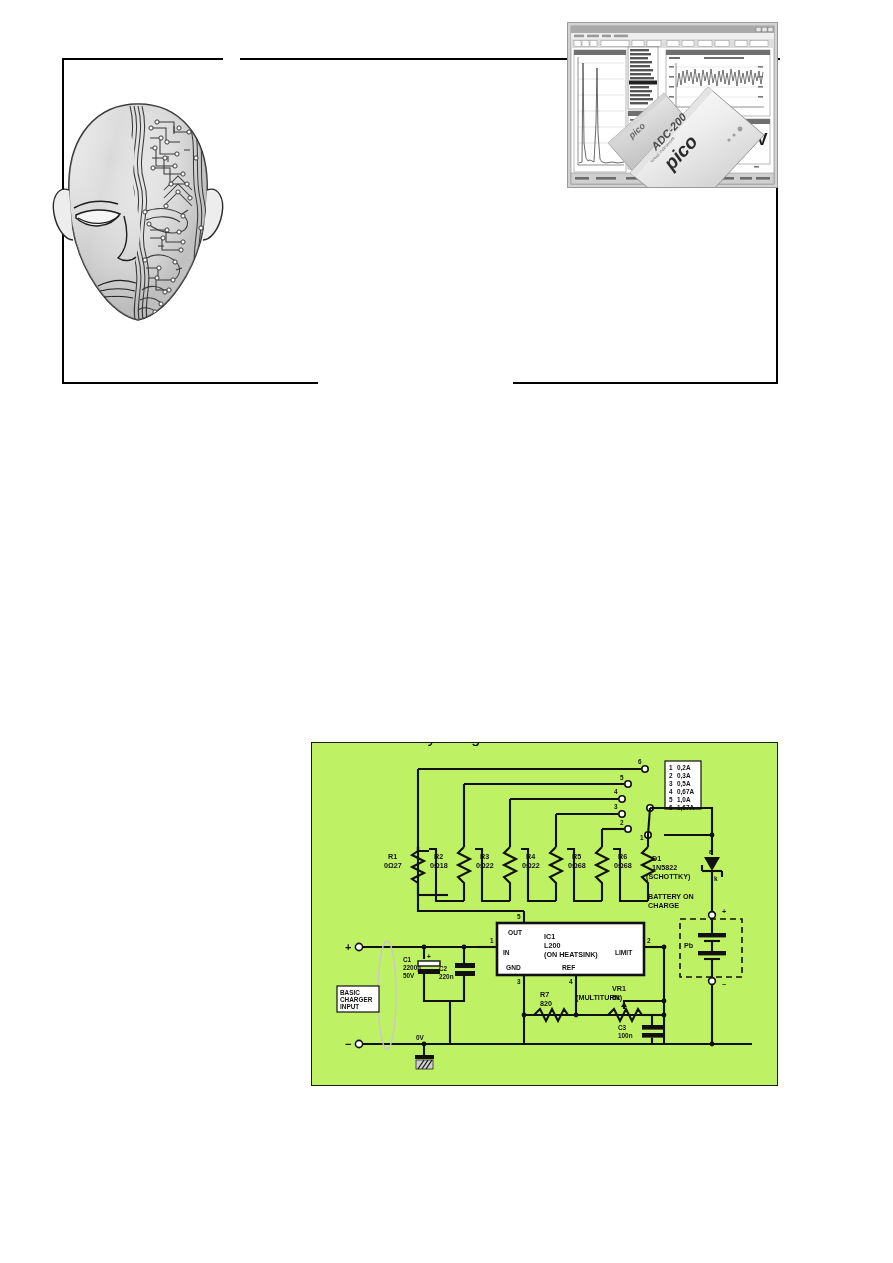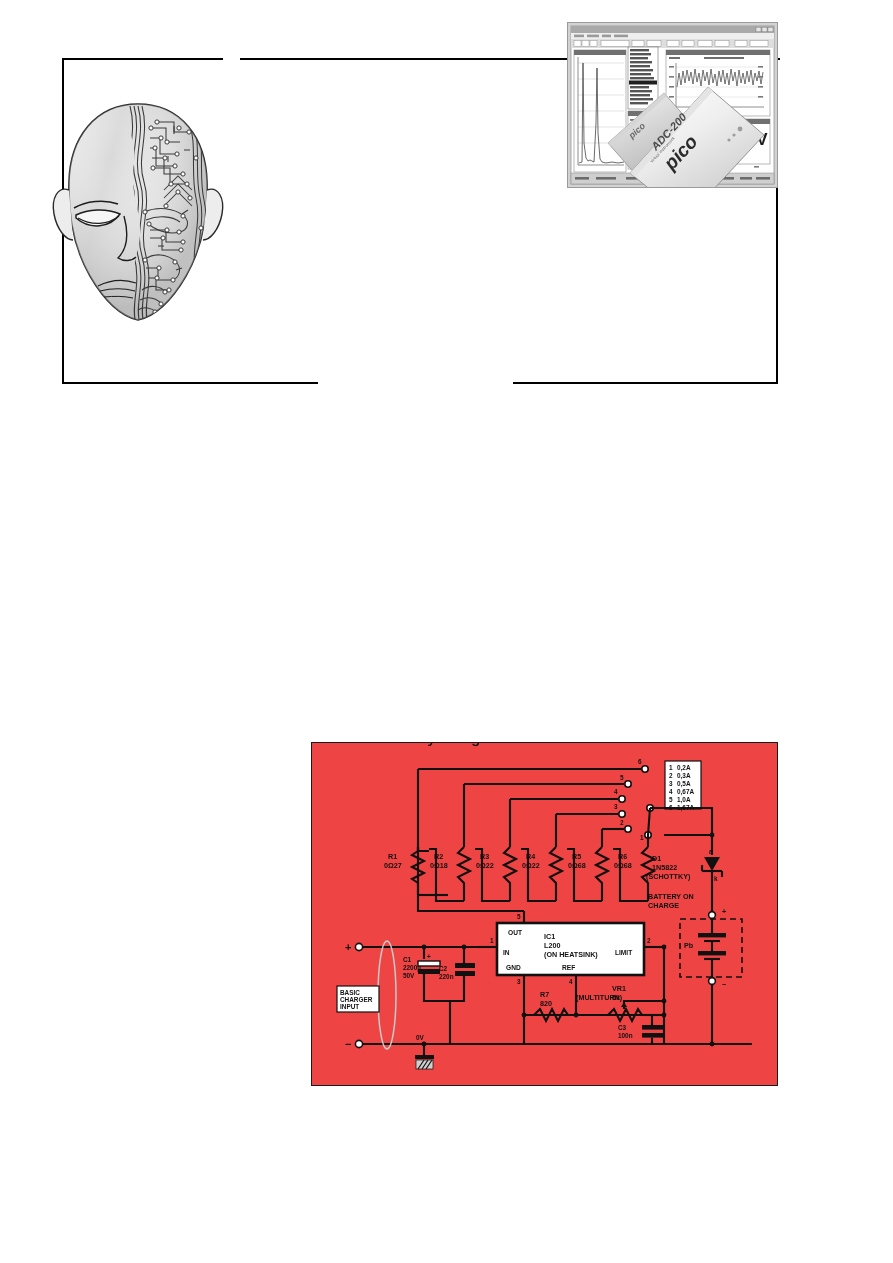--- a/index.html
+++ b/index.html
@@ -19,21 +19,21 @@
   .face-wrap{position:absolute;left:38px;top:98px;width:200px;height:230px;}
   .face-wrap svg{display:block;width:100%;height:100%;}
 
   
   .photo{position:absolute;left:567px;top:22px;width:209px;height:164px;
          background:#dcdcdc;border:1px solid #9a9a9a;overflow:hidden;}
   .photo svg{display:block;width:100%;height:100%;}
 
   
   .schem{position:absolute;left:311px;top:742px;width:465px;height:342px;
-         border:1.5px solid #1a1a1a;background:#ef4444;text-align:center;}
+         border:1.5px solid #1a1a1a;background:#bef264;text-align:center;}
   .schem svg{display:block;width:100%;height:100%;}
 
   
   .sr{position:absolute;width:1px;height:1px;overflow:hidden;clip:rect(0 0 0 0);}
 </style>
 </head>
 <body>
 
 <div class="page">
 

